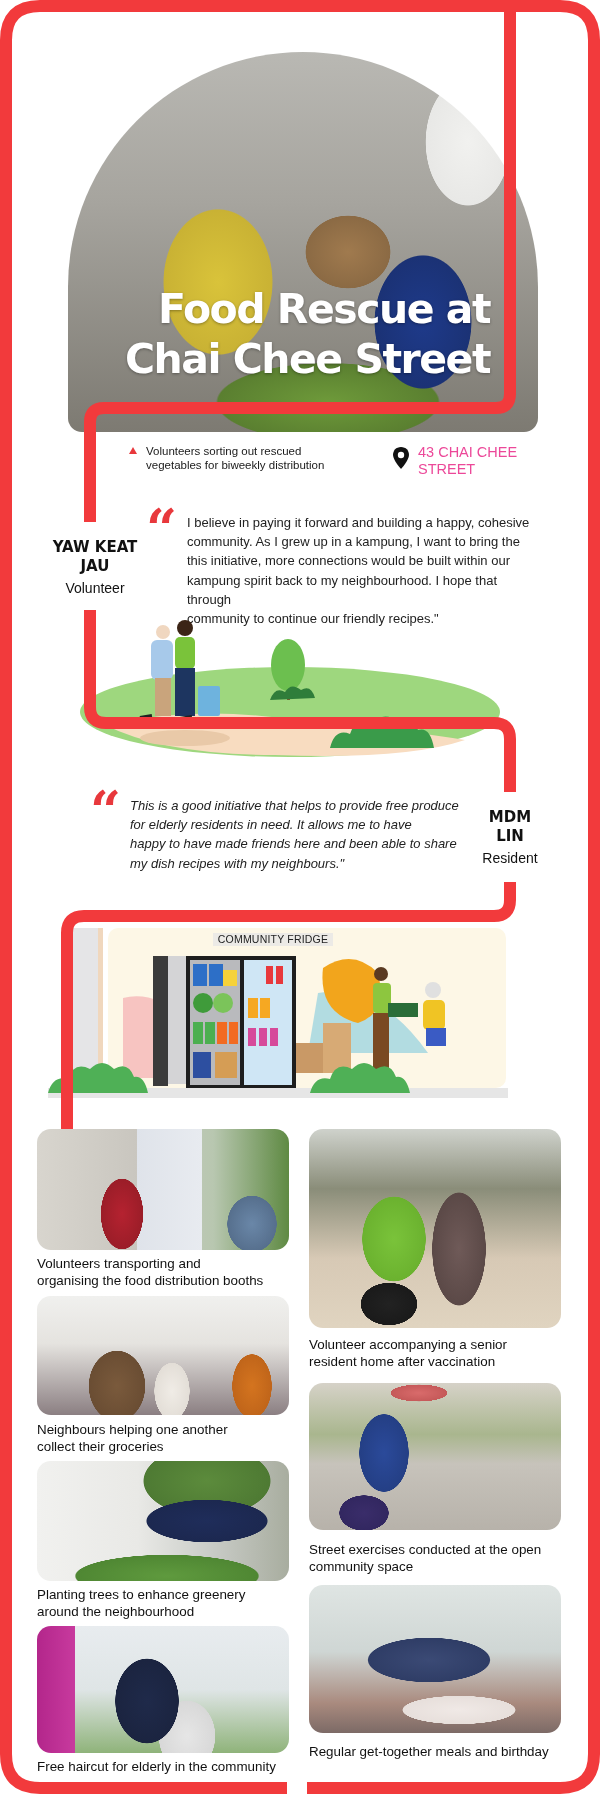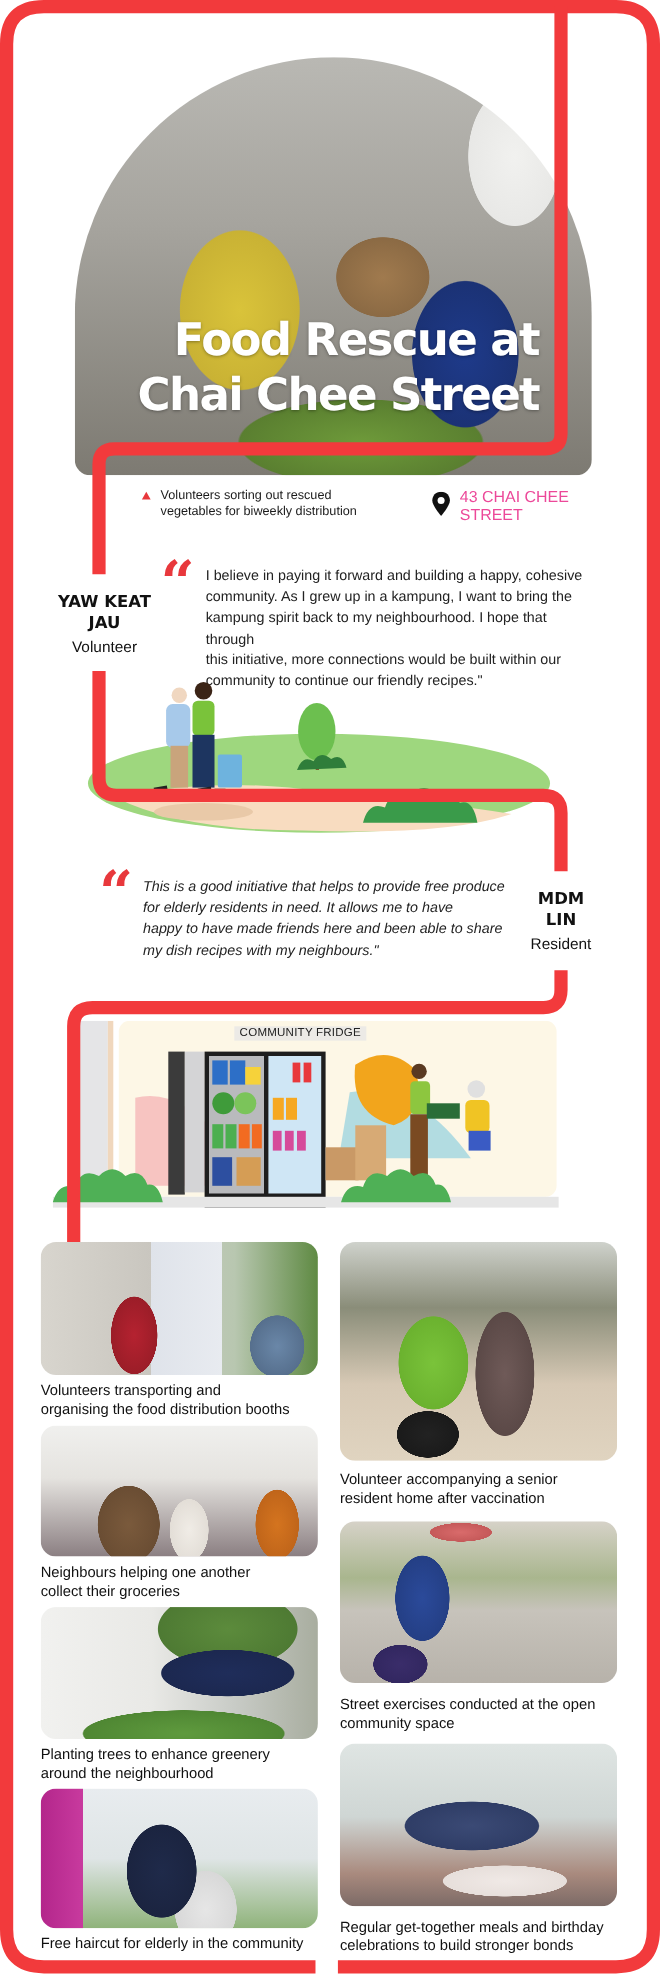--- a/index.html
+++ b/index.html
@@ -137,22 +137,22 @@
 
 <div class="abs name-block" style="left:40px; top:538px; width:110px;">
   <div class="name-title">YAW KEAT</div>
   <div class="name-title">JAU</div>
   <div class="name-role">Volunteer</div>
 </div>
 <div class="abs quote-mark" style="left:146px; top:502px;">“</div>
 <div class="abs quote-text" style="left:187px; top:513px; width:350px;">
   <div>I believe in paying it forward and building a happy, cohesive</div>
   <div>community. As I grew up in a kampung, I want to bring the</div>
+  <div>this initiative, more connections would be built within our</div>
   <div>kampung spirit back to my neighbourhood. I hope that through</div>
-  <div>this initiative, more connections would be built within our</div>
   <div>community to continue our friendly recipes."</div>
 </div>
 
 <svg class="abs park" viewBox="0 0 440 140" aria-label="Volunteer walking elderly resident with grocery bag in park">
   <ellipse cx="215" cy="92" rx="210" ry="45" fill="#9ed77e"></ellipse>
   <path d="M30 105 Q120 85 220 100 Q330 110 390 120 Q330 140 200 135 Q90 135 30 105 Z" fill="#f8dcc0"></path>
   <ellipse cx="110" cy="118" rx="45" ry="8" fill="#e9c9a8"></ellipse>
 
   <rect x="212" y="40" width="3" height="40" fill="#7a5a2e"></rect>
   <ellipse cx="213" cy="45" rx="17" ry="26" fill="#6cbf4f"></ellipse>
@@ -264,14 +264,13 @@
 
 <div class="photo p-r2"></div>
 <div class="photo-caption" style="left:309px; top:1542px; width:260px;">
   <div>Street exercises conducted at the open</div>
   <div>community space</div>
 </div>
 
 <div class="photo p-r3"></div>
 <div class="photo-caption" style="left:309px; top:1744px; width:270px;">
   <div>Regular get-together meals and birthday</div>
-  <div>celebrations to build stronger bonds</div>
 </div>
 
 </body></html>

